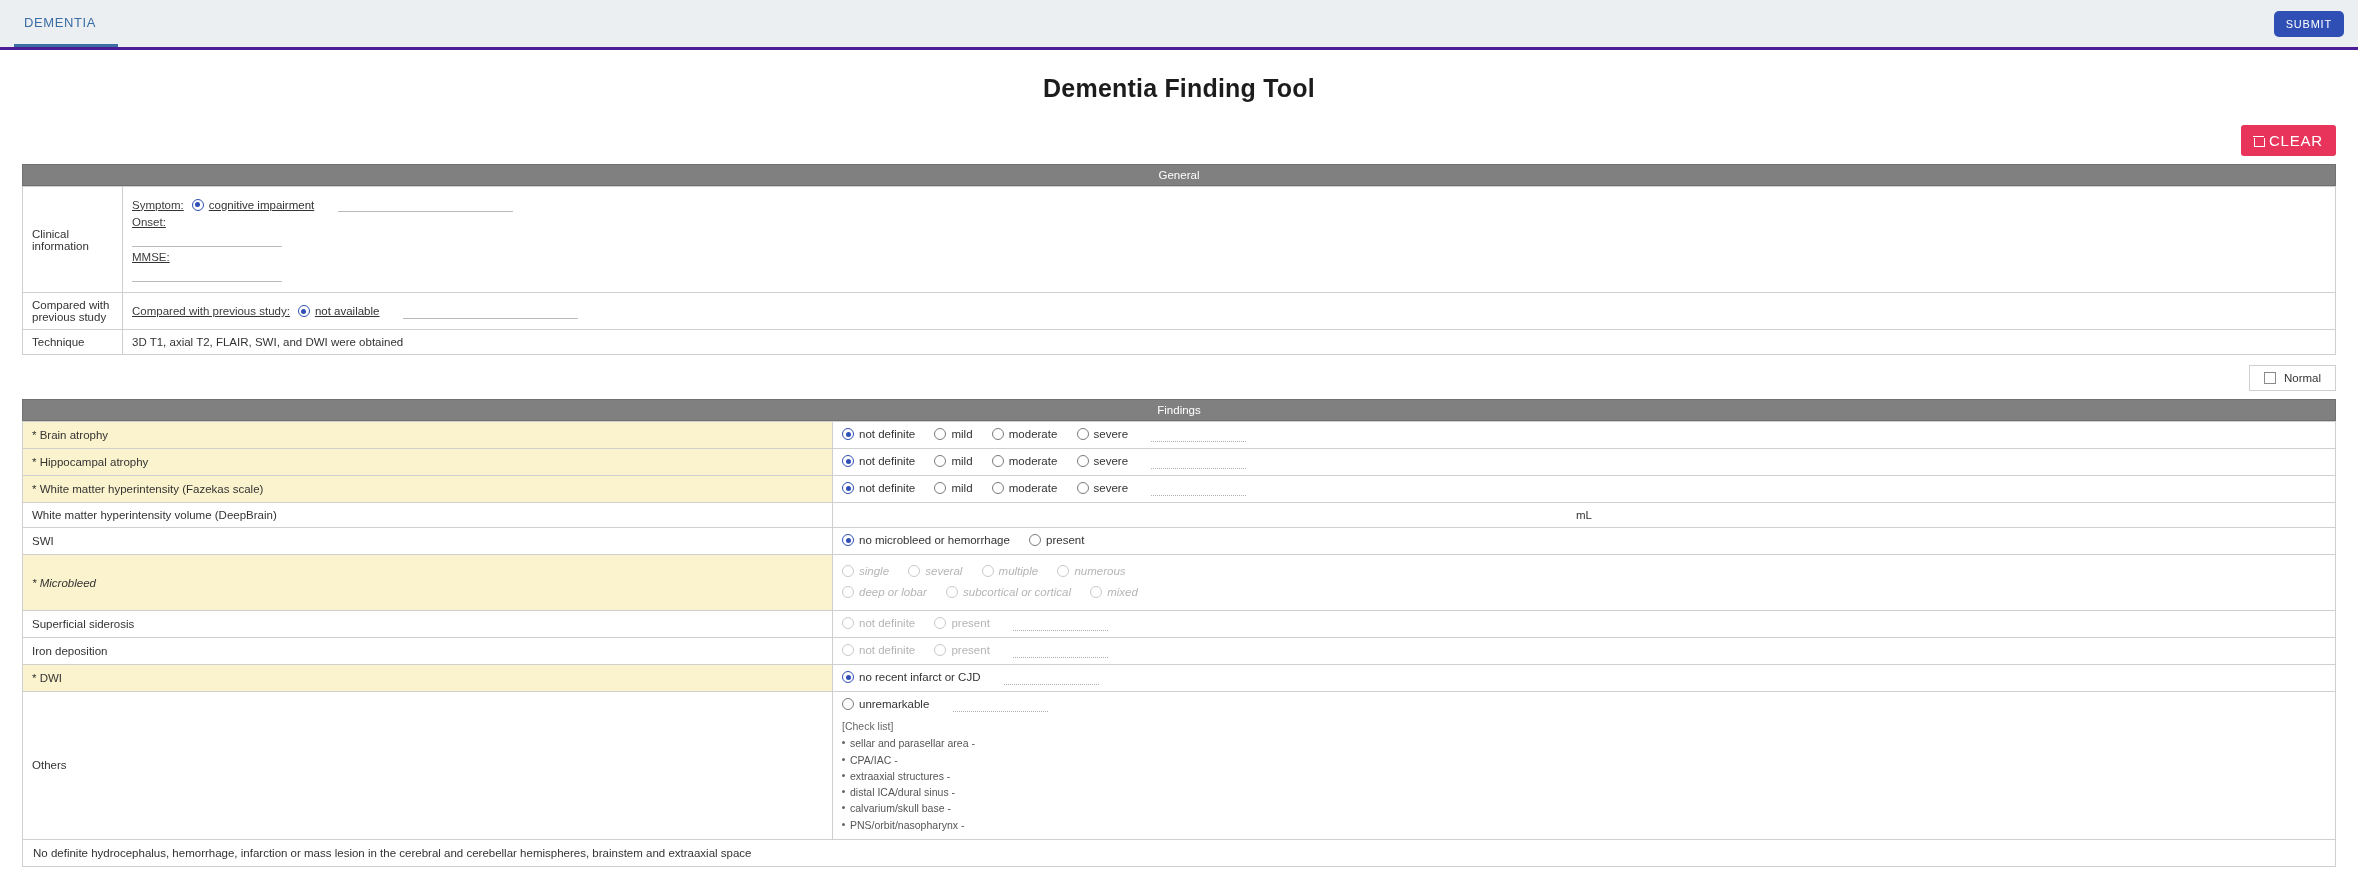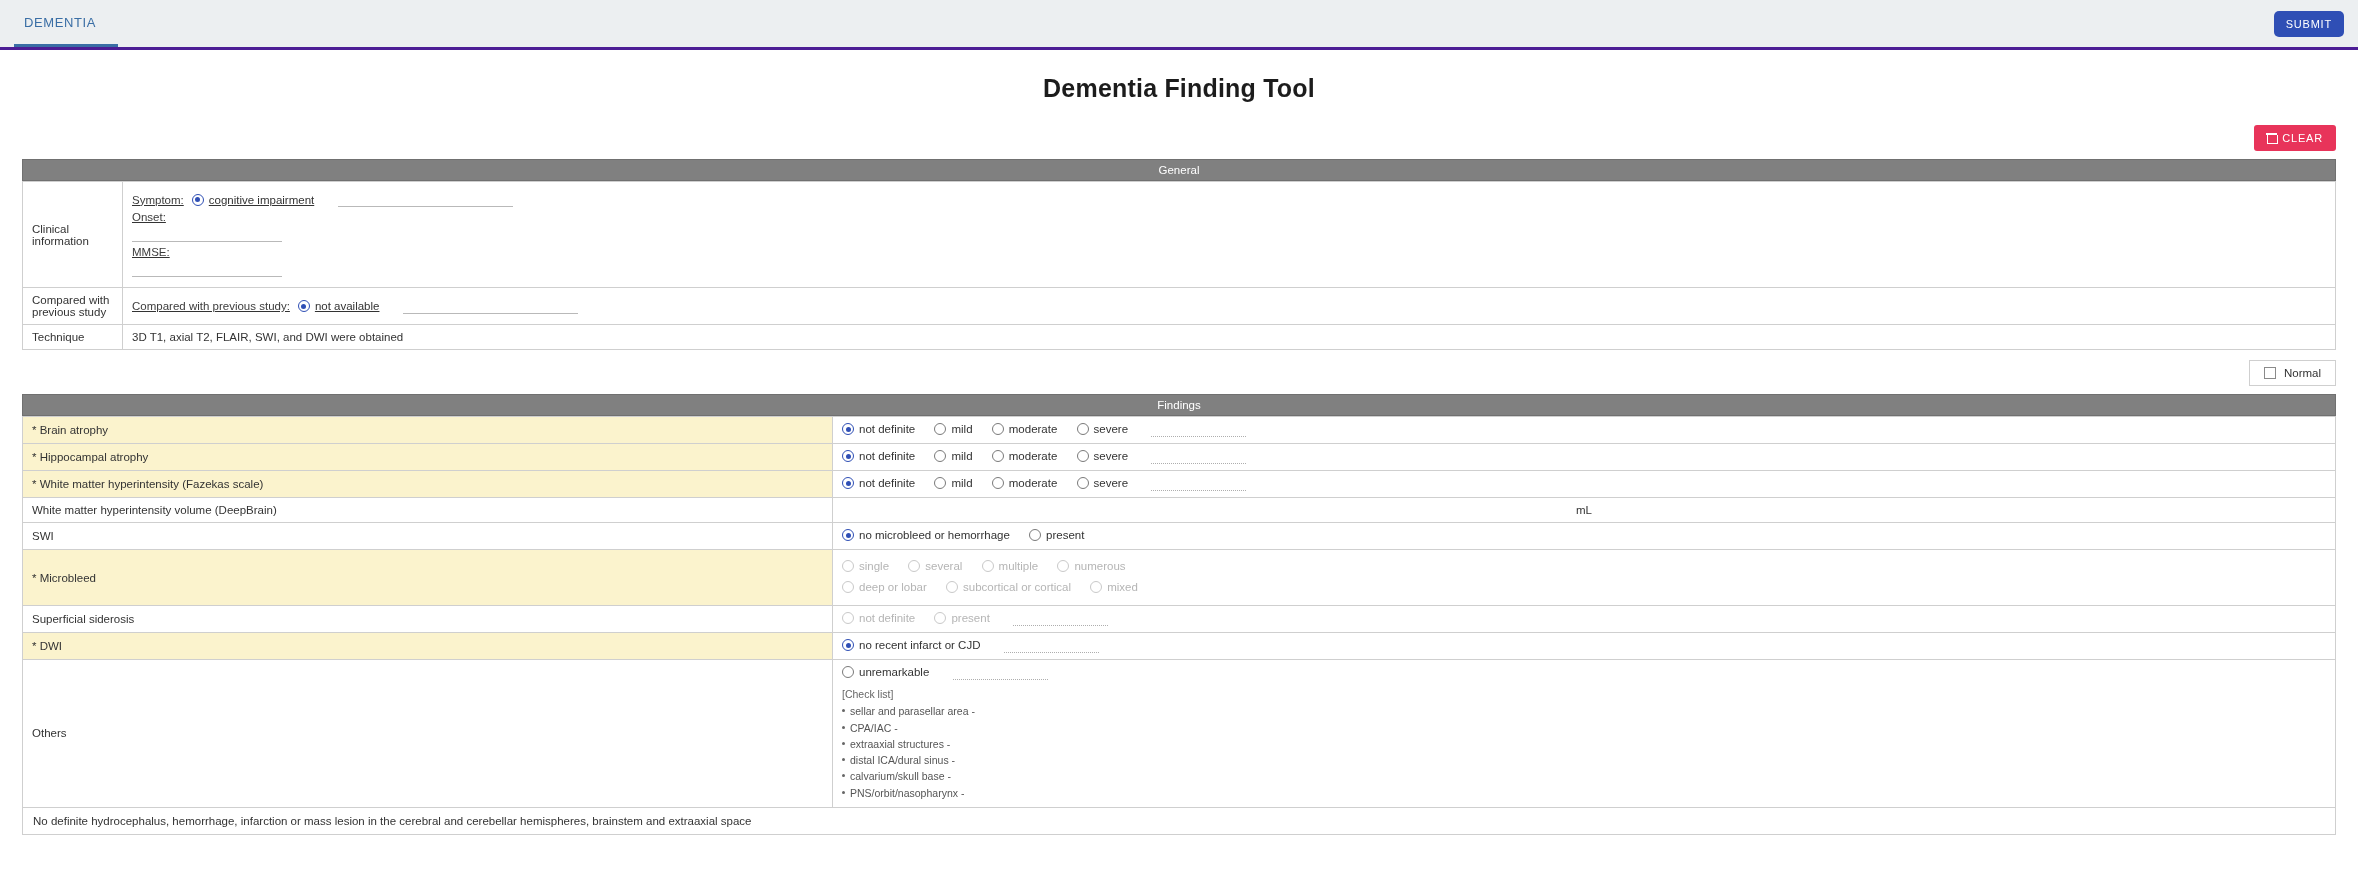--- a/index.html
+++ b/index.html
@@ -67,21 +67,21 @@
     display: flex;
     justify-content: flex-end;
     margin-top: 22px;
     margin-bottom: 8px;
   }
   .clear-btn {
     background: #e8345a;
     color: #fff;
     border: none;
     border-radius: 3px;
-    font-size: 11px;
+    font-size: 15px;
     letter-spacing: .8px;
     padding: 7px 13px;
     cursor: pointer;
     display: inline-flex;
     align-items: center;
     gap: 6px;
     font-family: "Liberation Sans", sans-serif;
   }
   .trash-icon { display: inline-block; width: 9px; height: 10px; position: relative; }
   .trash-icon::before {
@@ -194,21 +194,21 @@
   
   .findings td { padding: 0; }
   .f-label {
     width: 810px;
     padding: 9px 10px;
     font-size: 11.5px;
     color: #333;
   }
   .f-label.req { background: #fbf3cd; }
   .f-value { padding: 9px 10px; }
-  .f-row-tall .f-label, .f-row-tall .f-value { padding-top: 10px; padding-bottom: 10px; }
+  .f-row-tall .f-label, .f-row-tall .f-value { padding-top: 10px; padding-bottom: 10px; font-style: italic; }
 
   .dots {
     display: inline-block;
     width: 95px;
     border-bottom: 1px dotted #aeaeae;
     height: 10px;
     vertical-align: middle;
     margin-left: 4px;
   }
 
@@ -462,20 +462,34 @@
               <span>not definite</span>
             </span>
         <span class="opt dim">
               <span class="radio dim"></span>
               <span>present</span>
             </span>
         <span class="dots"></span>
       </td>
     </tr>
 
+    <tr>
+      <td class="f-label">Iron deposition</td>
+      <td class="f-value">
+        <span class="opt dim">
+              <span class="radio dim"></span>
+              <span>not definite</span>
+            </span>
+        <span class="opt dim">
+              <span class="radio dim"></span>
+              <span>present</span>
+            </span>
+        <span class="dots"></span>
+      </td>
+    </tr>
 
     <tr>
       <td class="f-label req">* DWI</td>
       <td class="f-value">
         <span class="opt">
               <span class="radio checked"></span>
               <span>no recent infarct or CJD</span>
             </span>
         <span class="dots"></span>
       </td>

